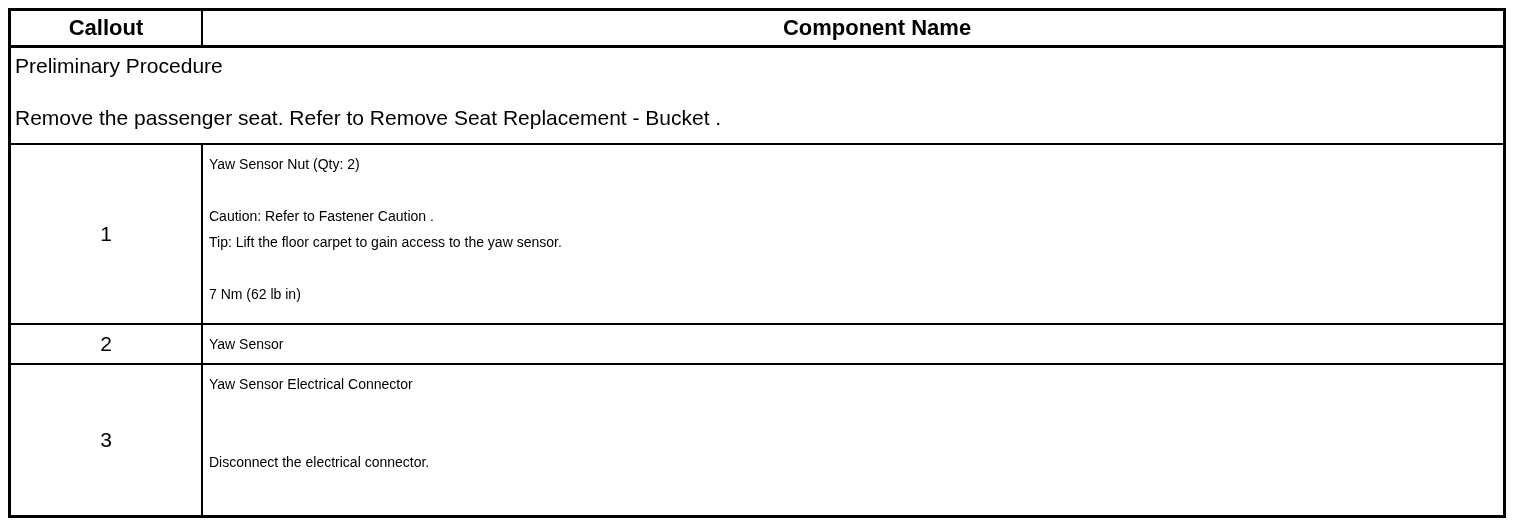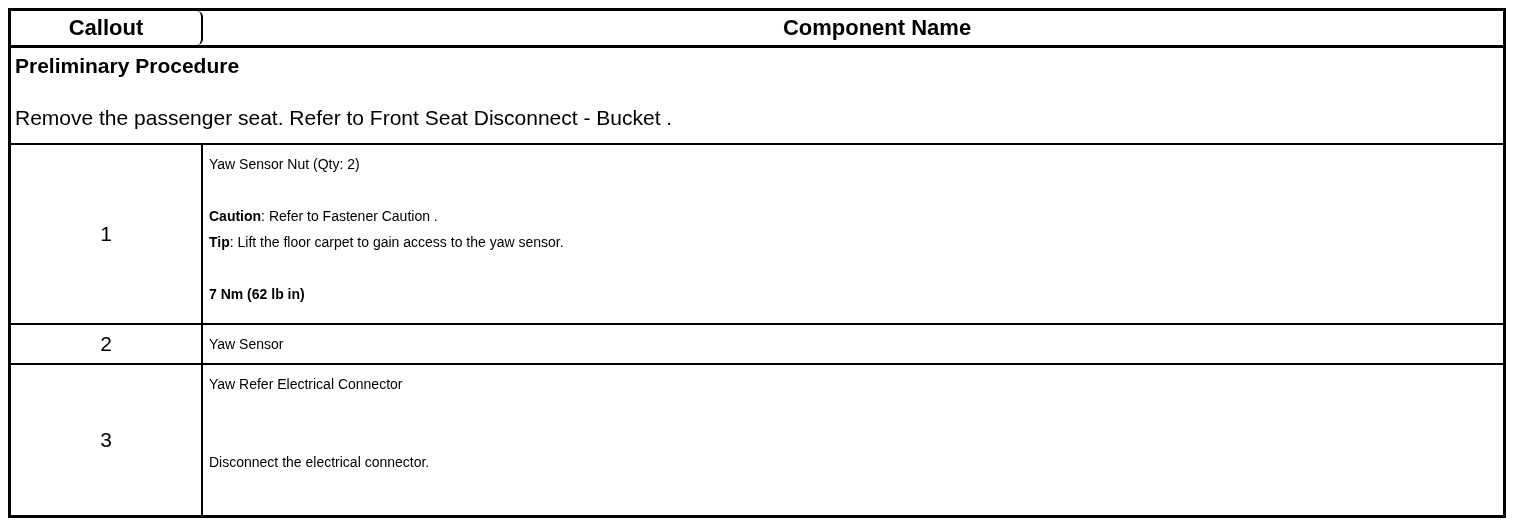--- a/index.html
+++ b/index.html
@@ -32,21 +32,20 @@
     height: 37px;
     border-bottom: 3px solid #000000;
     flex: 0 0 auto;
   }
   .header-cell {
     display: flex;
     align-items: center;
     justify-content: center;
     font-weight: bold;
     font-size: 22px;
-    border-radius: 6px;
   }
   .callout-col {
     width: 192px;
     flex: 0 0 192px;
     border-right: 2px solid #000000;
   }
   .component-col { flex: 1 1 auto; padding-left: 48px; }
   .prelim-row {
     flex: 0 0 auto;
     height: 97px;
@@ -64,37 +63,37 @@
     align-items: center;
     justify-content: center;
     font-size: 21px;
   }
   .component-cell {
     padding: 6px 6px 0 6px;
     font-size: 14px;
     line-height: 26px;
   }
   .text-line { white-space: pre-wrap; }
-  .bold { font-weight: bold; }
+  .bold { font-weight: normal; }
 </style>
 </head>
 <body>
 
 <div class="page">
   <div class="doc-table">
 
     <div class="row header-row">
       <div class="header-cell callout-col">Callout</div>
       <div class="header-cell component-col">Component Name</div>
     </div>
 
     <div class="prelim-row">
         <div class="text-line"><span class="bold">Preliminary Procedure</span></div>
         <div class="text-line">&nbsp;</div>
-        <div class="text-line"><span>Remove the passenger seat. Refer to Front Seat Disconnect - Bucket .</span></div>
+        <div class="text-line"><span>Remove the passenger seat. Refer to Remove Seat Replacement - Bucket .</span></div>
       </div>
 
     <div class="row body-row row-1">
       <div class="callout-cell callout-col">1</div>
       <div class="component-cell component-col">
           <div class="text-line"><span>Yaw Sensor Nut (Qty: 2)</span></div>
           <div class="text-line">&nbsp;</div>
           <div class="text-line"><span class="bold">Caution</span><span>: Refer to Fastener Caution .</span></div>
           <div class="text-line"><span class="bold">Tip</span><span>: Lift the floor carpet to gain access to the yaw sensor.</span></div>
           <div class="text-line">&nbsp;</div>
@@ -105,21 +104,21 @@
     <div class="row body-row row-2">
       <div class="callout-cell callout-col">2</div>
       <div class="component-cell component-col">
           <div class="text-line"><span>Yaw Sensor</span></div>
         </div>
     </div>
 
     <div class="row body-row row-3">
       <div class="callout-cell callout-col">3</div>
       <div class="component-cell component-col">
-          <div class="text-line"><span>Yaw Refer Electrical Connector</span></div>
+          <div class="text-line"><span>Yaw Sensor Electrical Connector</span></div>
           <div class="text-line">&nbsp;</div>
           <div class="text-line">&nbsp;</div>
           <div class="text-line"><span>Disconnect the electrical connector.</span></div>
         </div>
     </div>
 
   </div>
 </div>
 
 </body></html>

